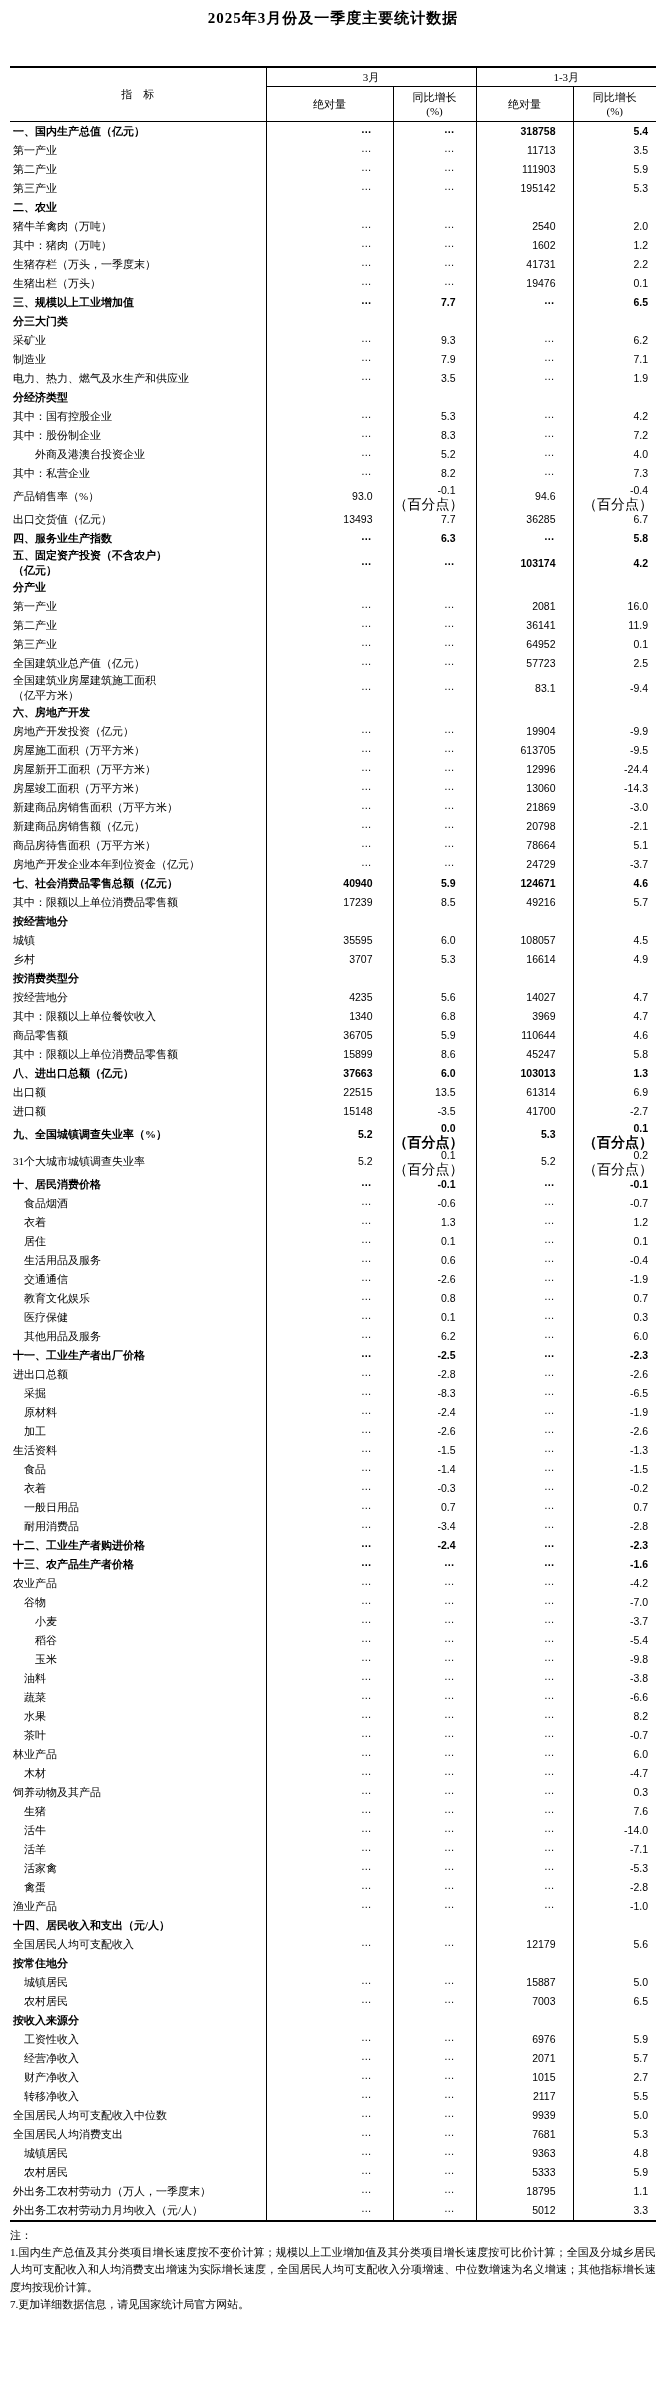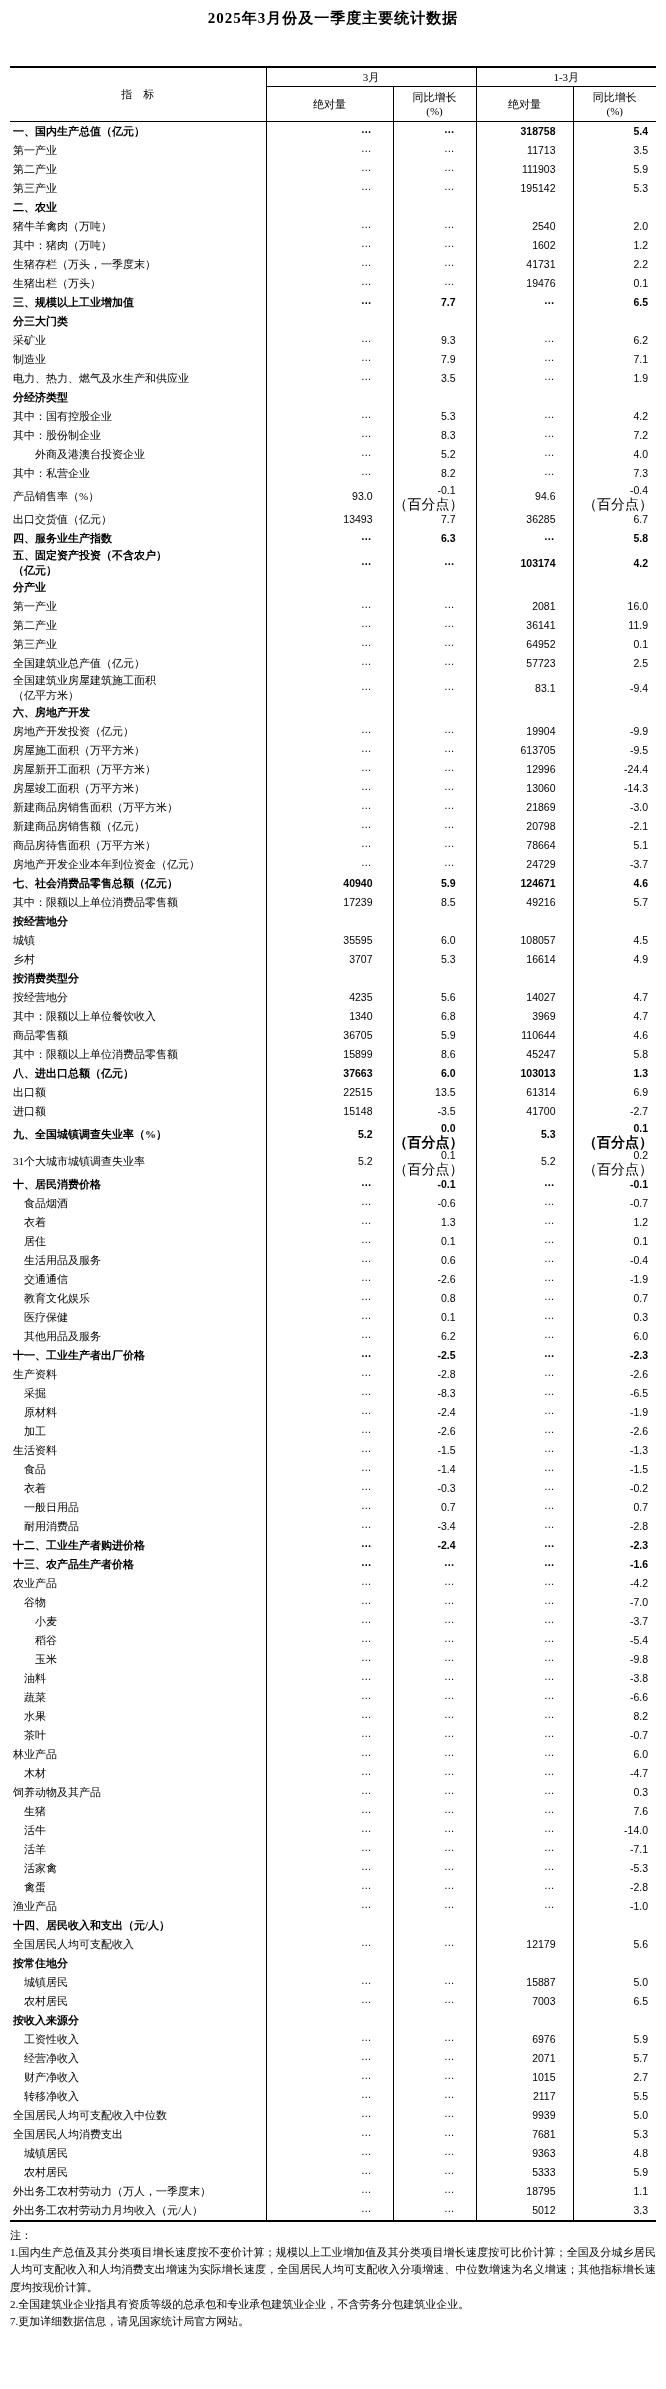--- a/index.html
+++ b/index.html
@@ -495,21 +495,21 @@
           <td class="val c3"><span>6.0</span></td>
         </tr>
         <tr class="b">
           <td class="ind" style="padding-left: 3px;">十一、工业生产者出厂价格</td>
           <td class="val c0"><span class="dots">…</span></td>
           <td class="val c1"><span>-2.5</span></td>
           <td class="val c2"><span class="dots">…</span></td>
           <td class="val c3"><span>-2.3</span></td>
         </tr>
         <tr>
-          <td class="ind" style="padding-left: 3px;">生产资料</td>
+          <td class="ind" style="padding-left: 3px;">进出口总额</td>
           <td class="val c0"><span class="dots">…</span></td>
           <td class="val c1"><span>-2.8</span></td>
           <td class="val c2"><span class="dots">…</span></td>
           <td class="val c3"><span>-2.6</span></td>
         </tr>
         <tr>
           <td class="ind" style="padding-left: 14px;">采掘</td>
           <td class="val c0"><span class="dots">…</span></td>
           <td class="val c1"><span>-8.3</span></td>
           <td class="val c2"><span class="dots">…</span></td>
@@ -815,16 +815,15 @@
           <td class="val c1"><span class="dots">…</span></td>
           <td class="val c2"><span>5012</span></td>
           <td class="val c3"><span>3.3</span></td>
         </tr>
       </tbody>
   </table>
 
   <div class="notes">
     <p>注：</p>
   <p>1.国内生产总值及其分类项目增长速度按不变价计算；规模以上工业增加值及其分类项目增长速度按可比价计算；全国及分城乡居民人均可支配收入和人均消费支出增速为实际增长速度，全国居民人均可支配收入分项增速、中位数增速为名义增速；其他指标增长速度均按现价计算。</p>
-      <p>2.全国建筑业企业指具有资质等级的总承包和专业承包建筑业企业，不含劳务分包建筑业企业。</p>
       <p>7.更加详细数据信息，请见国家统计局官方网站。</p>
     </div>
 </div>
 
 </body></html>

